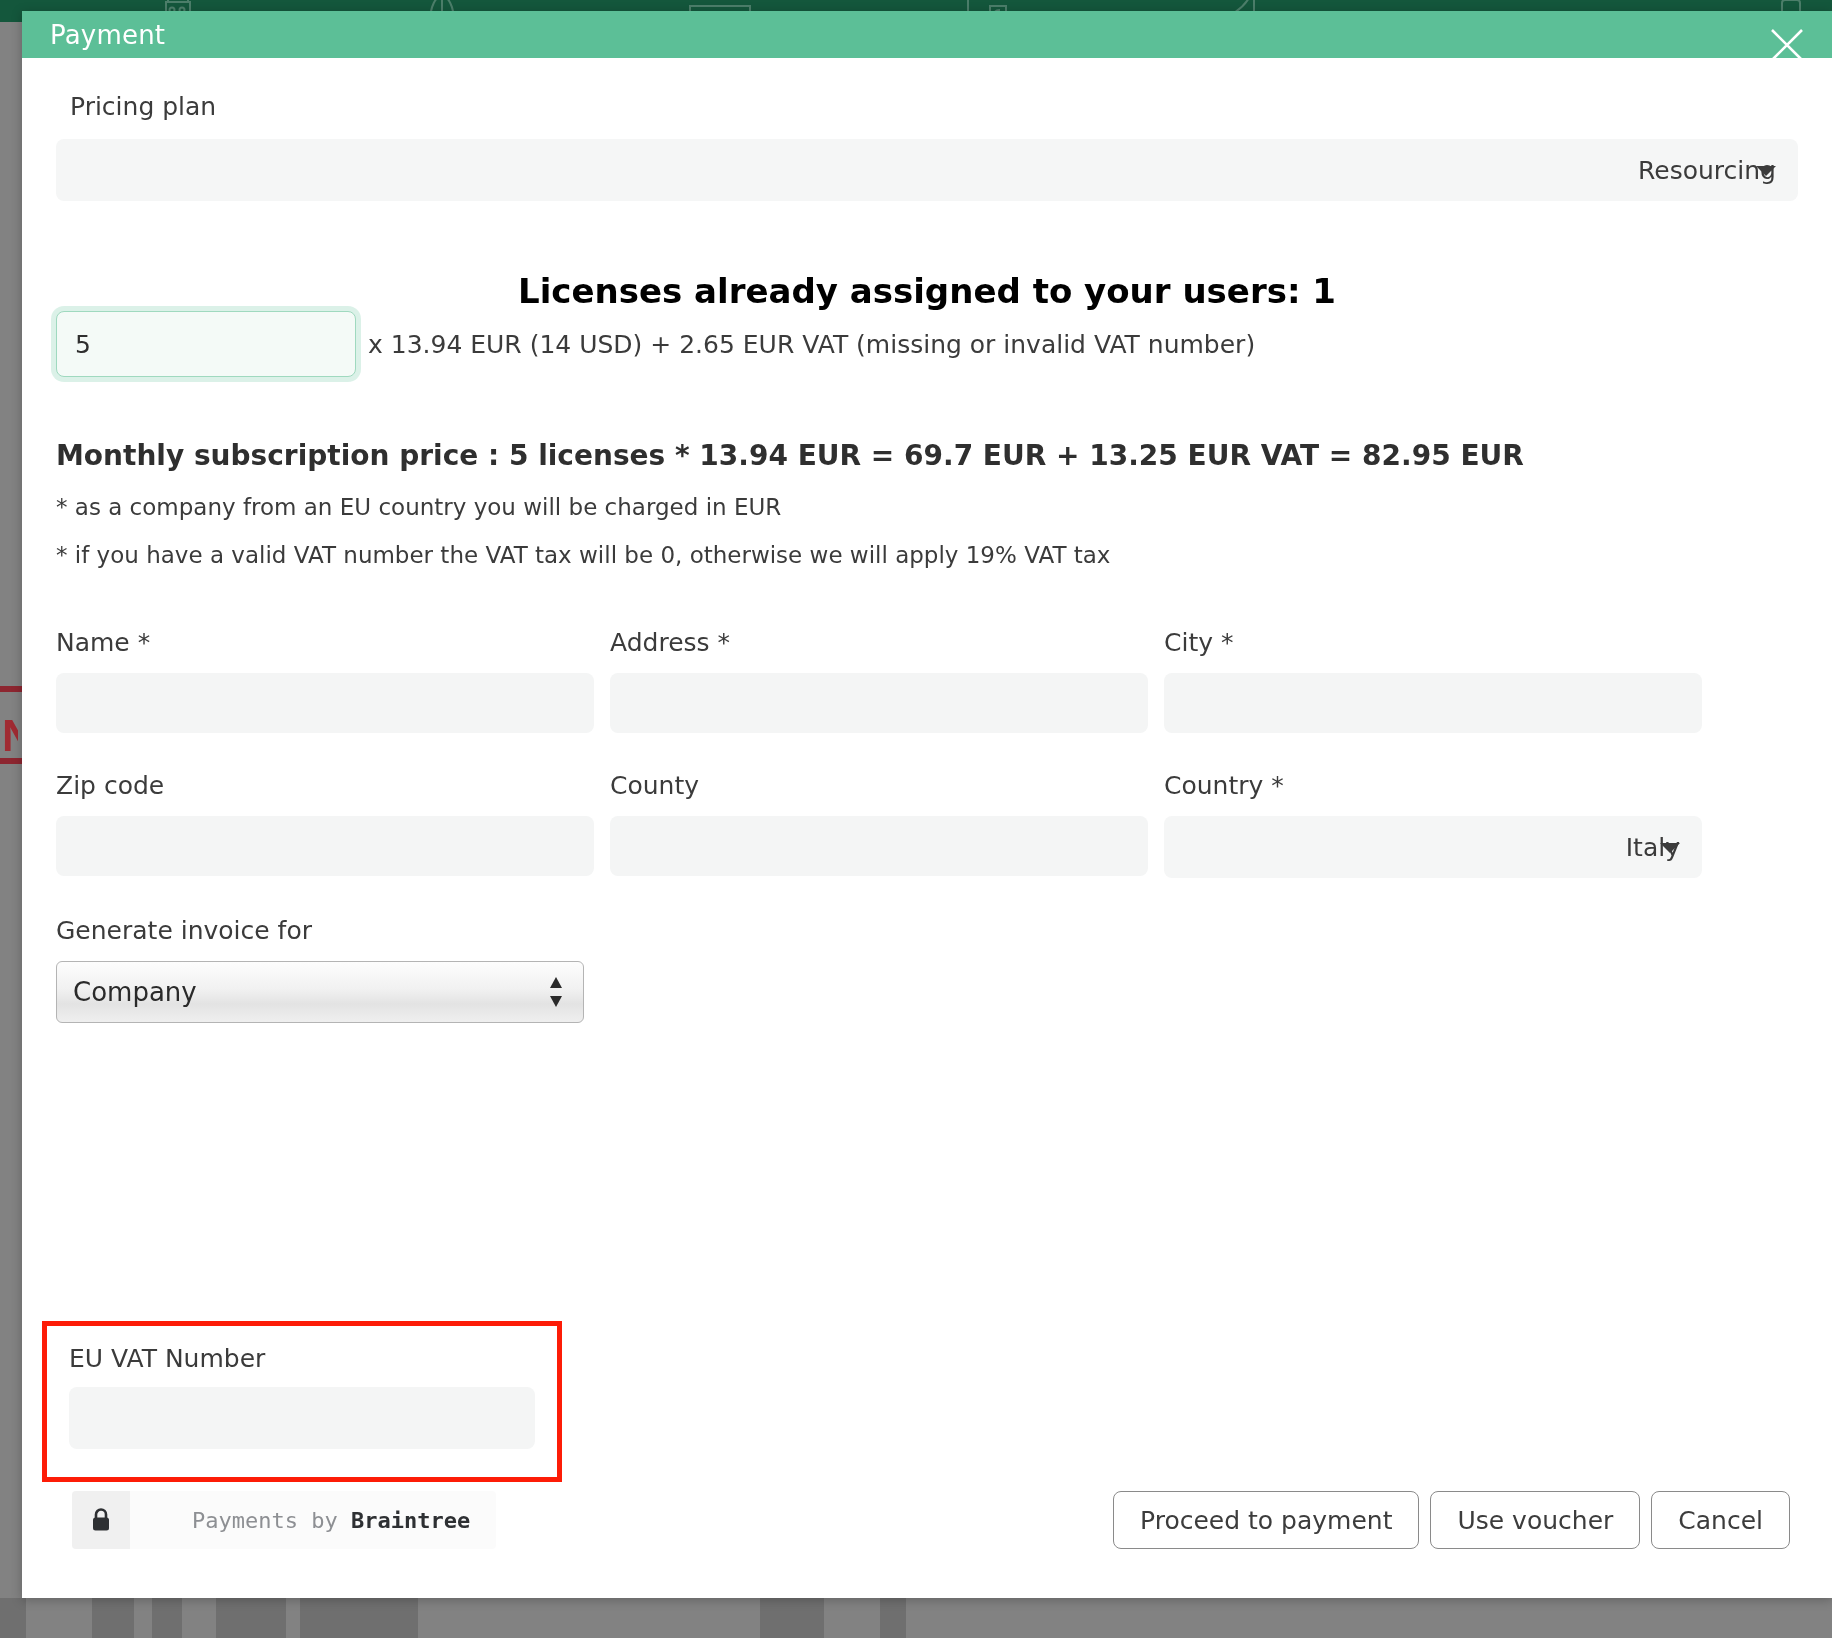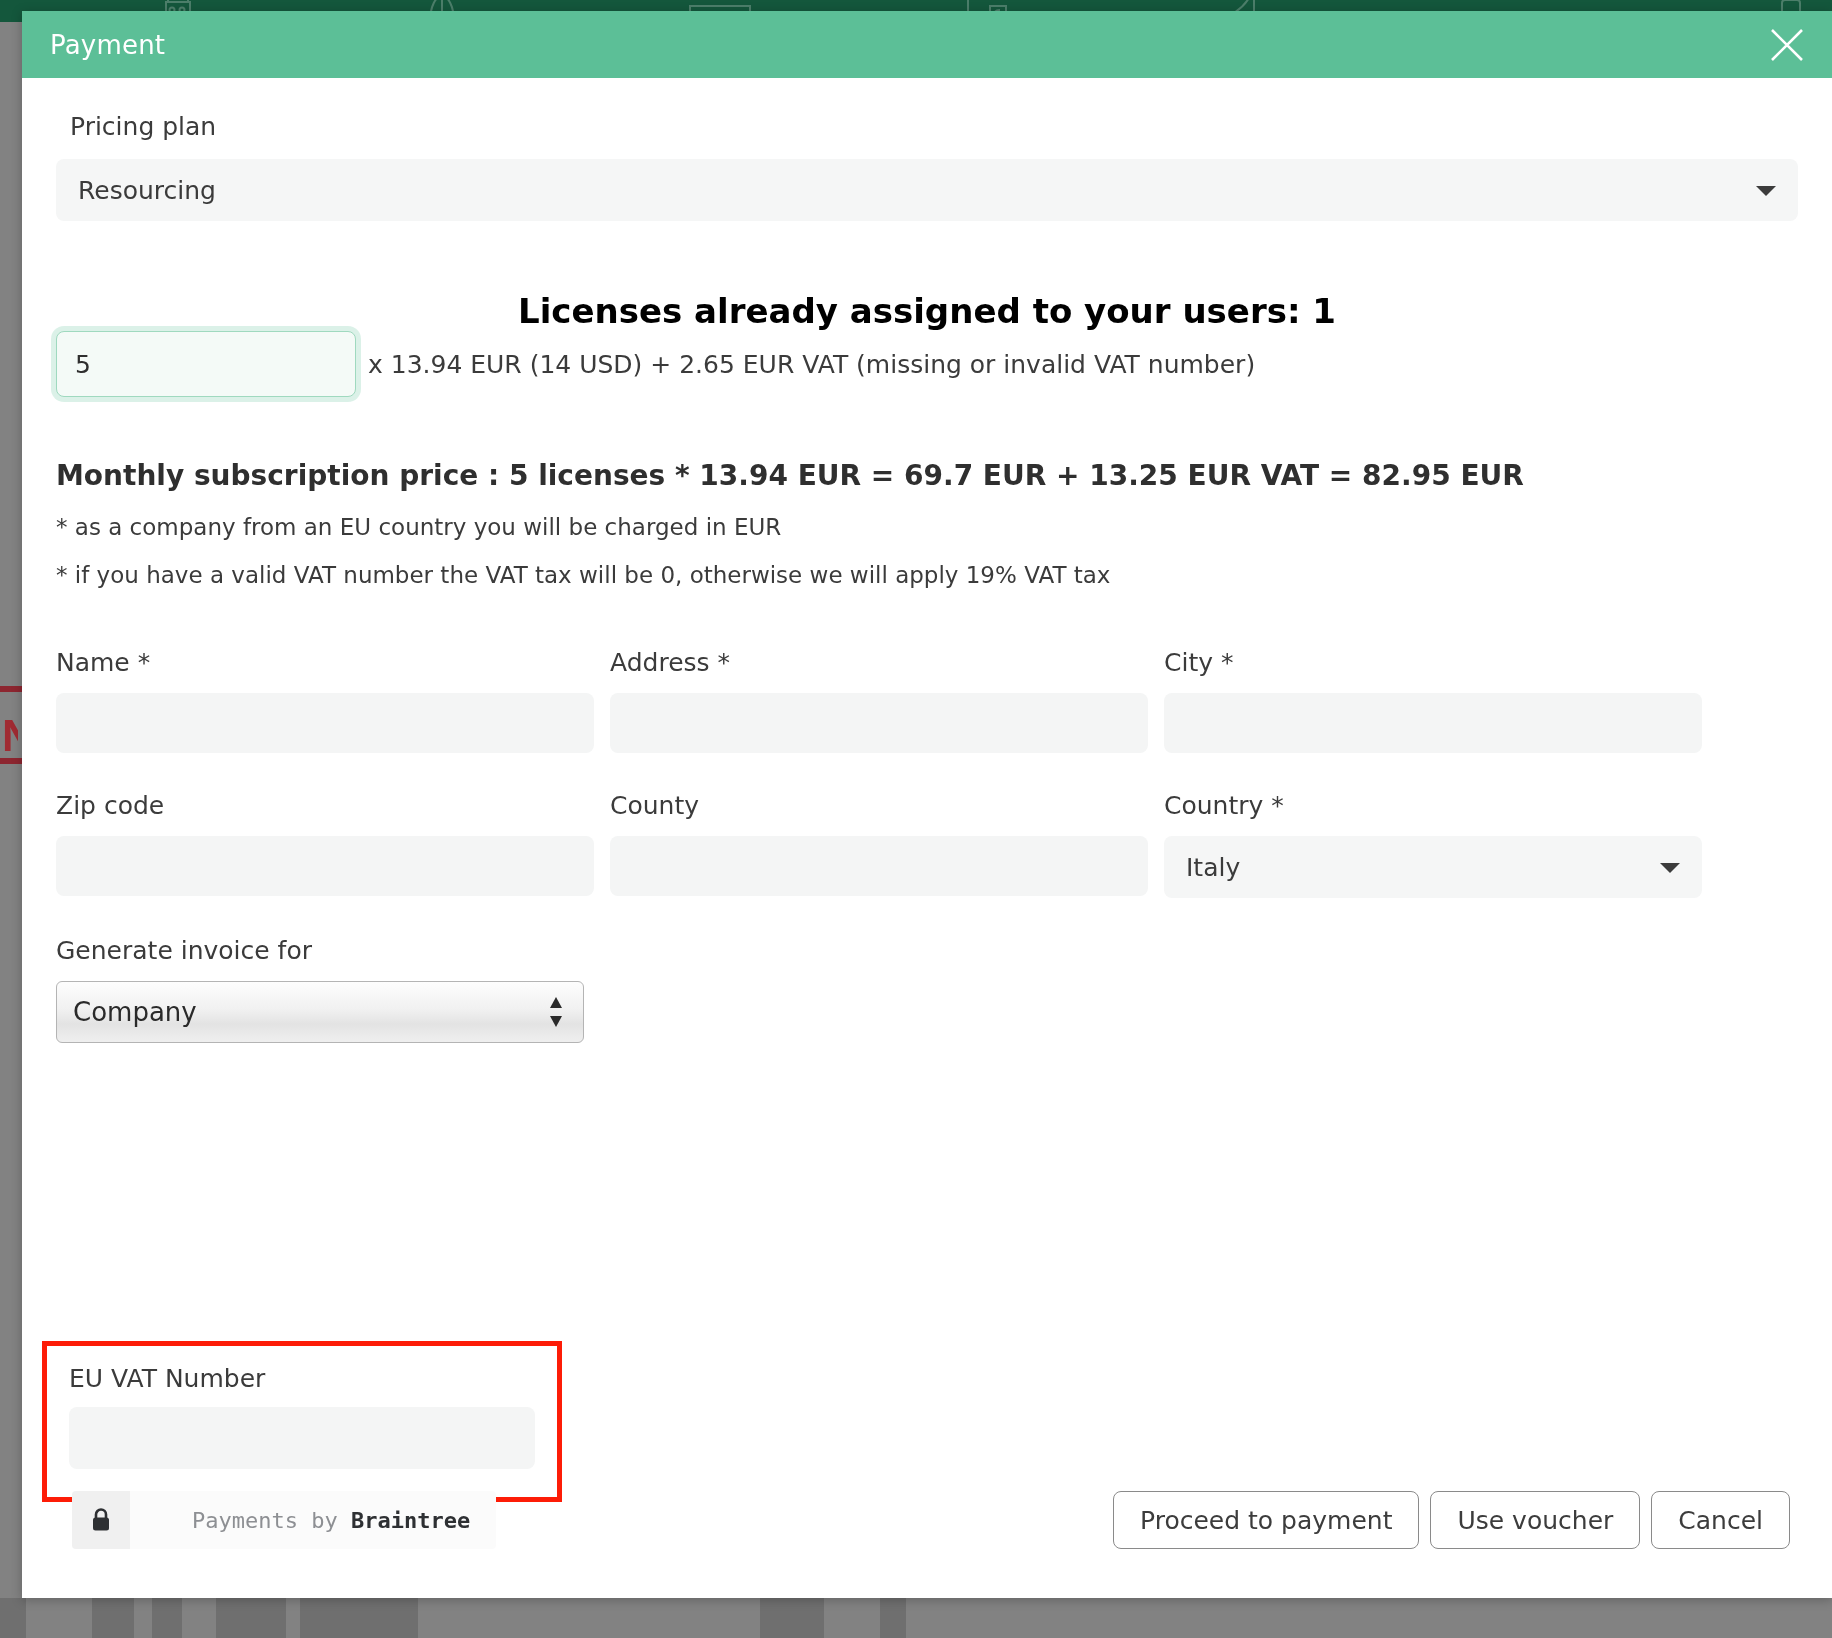--- a/index.html
+++ b/index.html
@@ -95,21 +95,21 @@
   #modal {
     position: absolute;
     left: 22px; top: 11px;
     width: 1810px; height: 1587px;
     background: #ffffff;
     box-shadow: 0 2px 10px rgba(0,0,0,0.25);
     overflow: hidden;
   }
   #modal-header {
     position: relative;
-    height: 67px;
+    height: 47px;
     background: #5cbf97;
     display: flex;
     align-items: center;
     padding: 0 0 0 28px;
   }
   #modal-title {
     color: #ffffff;
     font-size: 26px;
     font-weight: 400;
     letter-spacing: 0.2px;
@@ -141,20 +141,21 @@
     height: 62px;
     background: #f5f6f6;
     border: none;
     border-radius: 8px;
     display: flex;
     align-items: center;
     padding: 0 22px;
     font-size: 25px;
     color: #3b3b3b;
     cursor: pointer;
+    justify-content: flex-end;
   }
   .select-flat .caret {
     position: absolute;
     right: 22px; top: 50%;
     margin-top: -4px;
     width: 0; height: 0;
     border-left: 10px solid transparent;
     border-right: 10px solid transparent;
     border-top: 10px solid #3c3c3c;
   }

